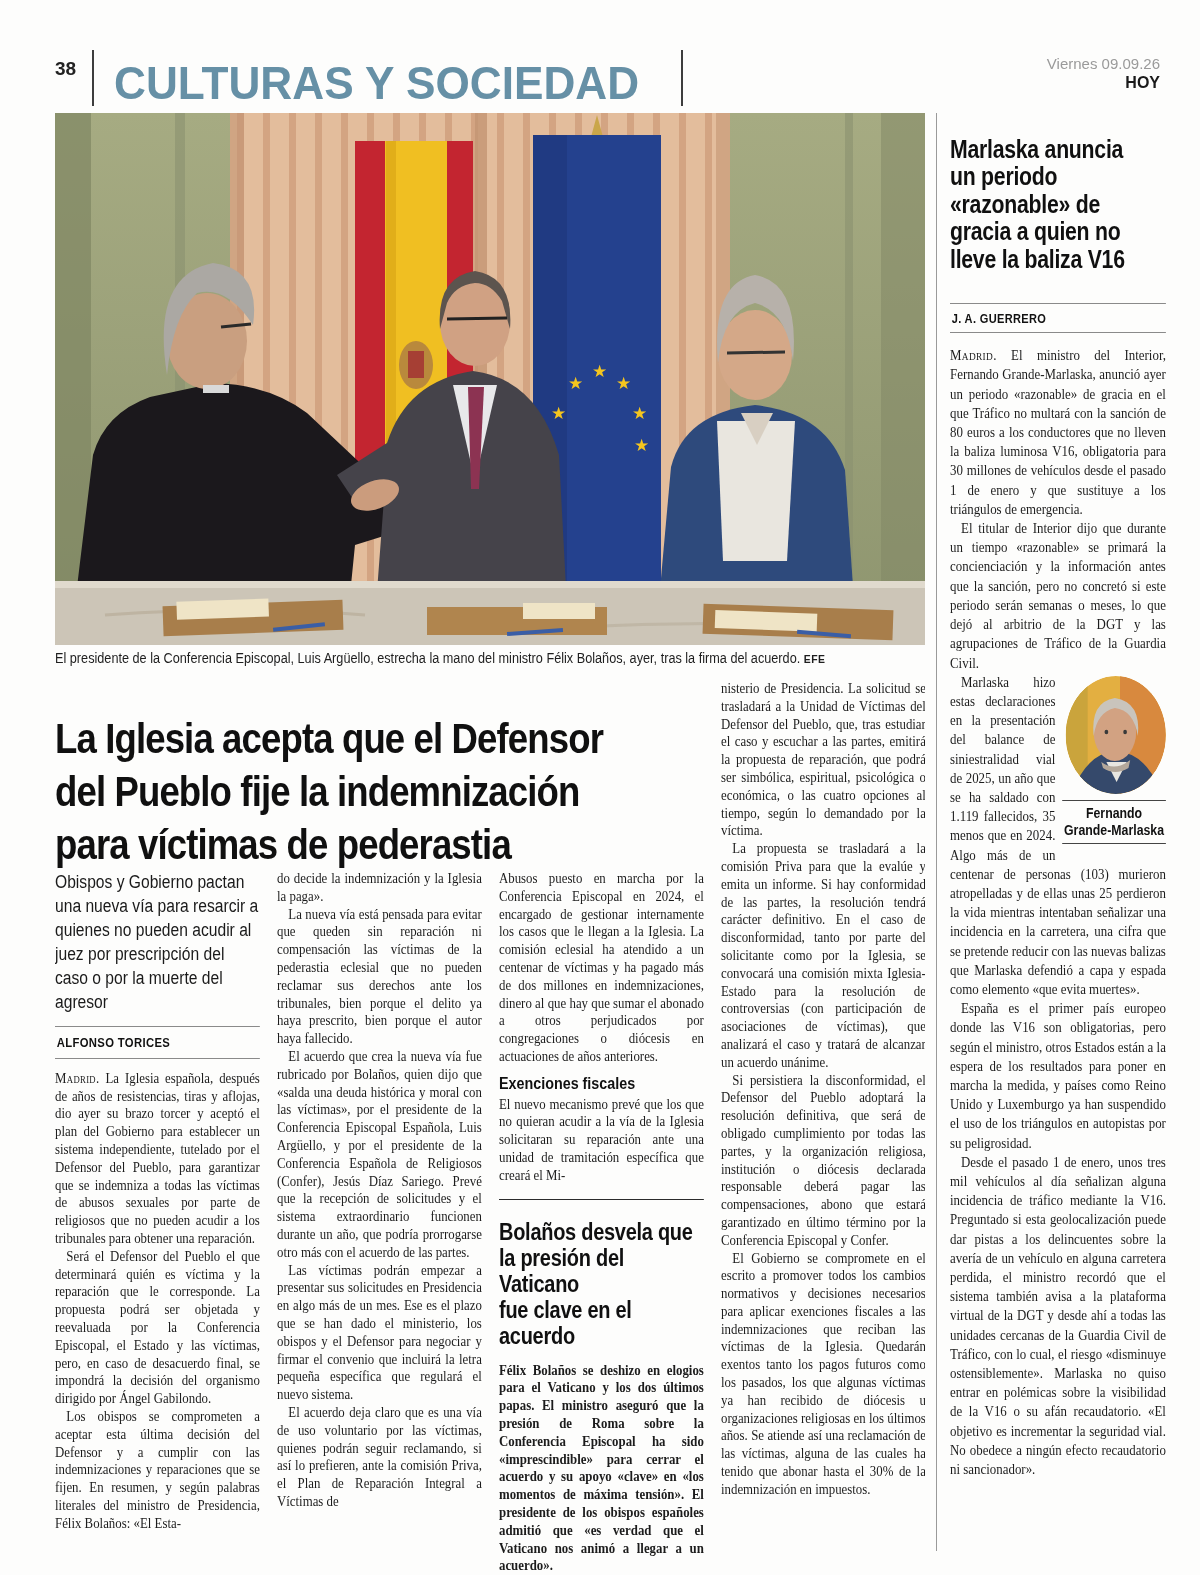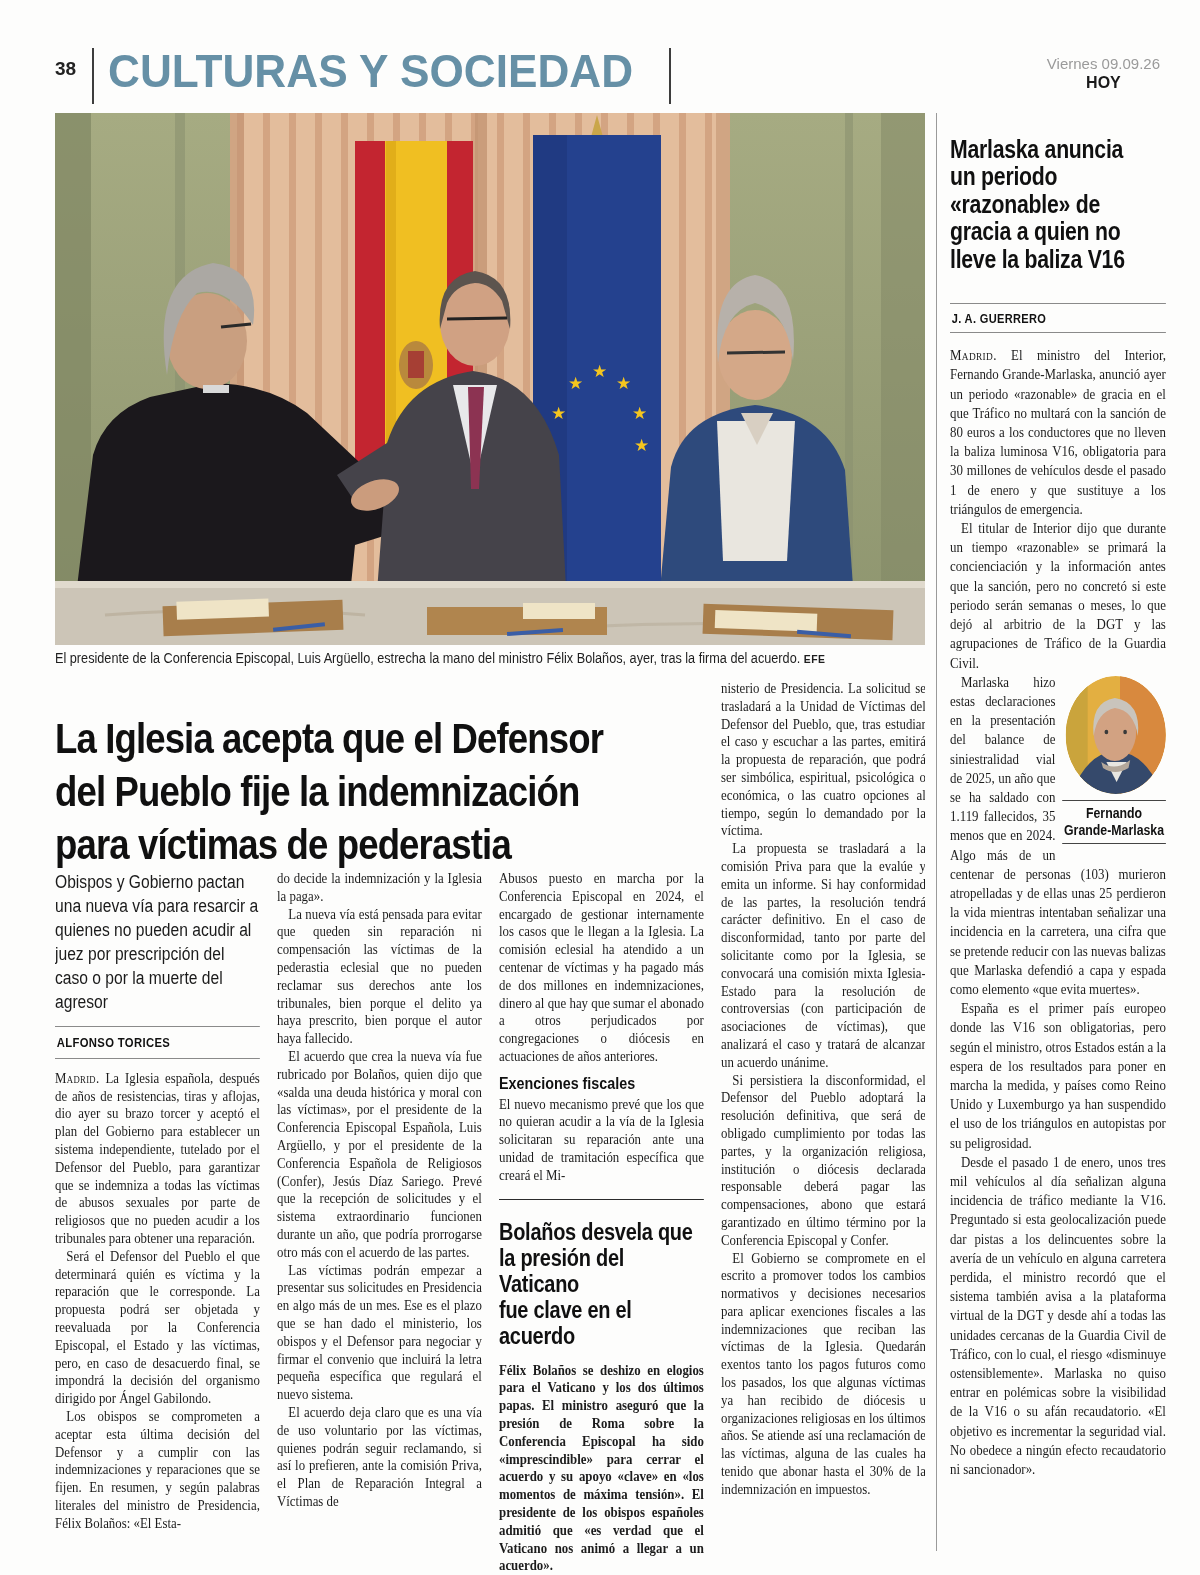--- a/index.html
+++ b/index.html
@@ -1,28 +1,28 @@
 <!DOCTYPE html>
 <html lang="es" style="--accent: #6690a6;"><head>
 <meta charset="utf-8">
 <style>
   html,body{margin:0;padding:0;background:#e8e8e8;}
   .page{position:relative;width:1200px;height:1575px;background:#fdfdfc;margin:0 auto;overflow:hidden;
         font-family:"Liberation Serif",serif;color:#1c1c1c;}
   
   .pagenum{position:absolute;left:55px;top:58px;font-family:"Liberation Sans",sans-serif;
            font-weight:bold;font-size:19px;color:#222;}
-  .section-wrap{position:absolute;left:92px;top:48px;display:flex;align-items:flex-start;gap:14px;height:58px;}
+  .section-wrap{position:absolute;left:92px;top:48px;display:flex;align-items:flex-end;gap:20px;height:58px;}
   .vbar{width:2px;height:56px;background:#3d3d3d;}
   .section-title{font-family:"Liberation Sans",sans-serif;font-weight:800;font-size:46px;
                  letter-spacing:0;color:var(--accent,#6690a6);transform:scaleX(.96);transform-origin:0 50%;
                  white-space:nowrap;line-height:1;}
   .dateblock{position:absolute;right:40px;top:55px;text-align:right;font-family:"Liberation Sans",sans-serif;}
   .date{font-size:15px;color:#9a9a9a;}
-  .masthead{font-size:16px;font-weight:bold;color:#1a1a1a;margin-top:2px;text-align:center;}
+  .masthead{font-size:16px;font-weight:bold;color:#1a1a1a;margin-top:2px;}
   
   .photo{position:absolute;left:55px;top:113px;width:870px;height:532px;overflow:hidden;background:#9da57f;}
   .photo svg{display:block;width:100%;height:100%;}
   .caption{position:absolute;left:55px;top:650px;width:960px;transform:scaleX(.906);transform-origin:0 0;
            font-family:"Liberation Sans",sans-serif;font-size:14px;color:#1e1e1e;white-space:nowrap;}
   .credit{font-weight:bold;font-size:11.5px;letter-spacing:.5px;}
   
   .main-area{position:absolute;left:55px;top:672px;width:870px;height:903px;overflow:hidden;}
   .headline{position:absolute;left:0;top:12px;width:741px;transform:scaleX(.87);transform-origin:0 0;
             font-family:"Liberation Sans",sans-serif;font-weight:800;font-size:42px;line-height:53px;

